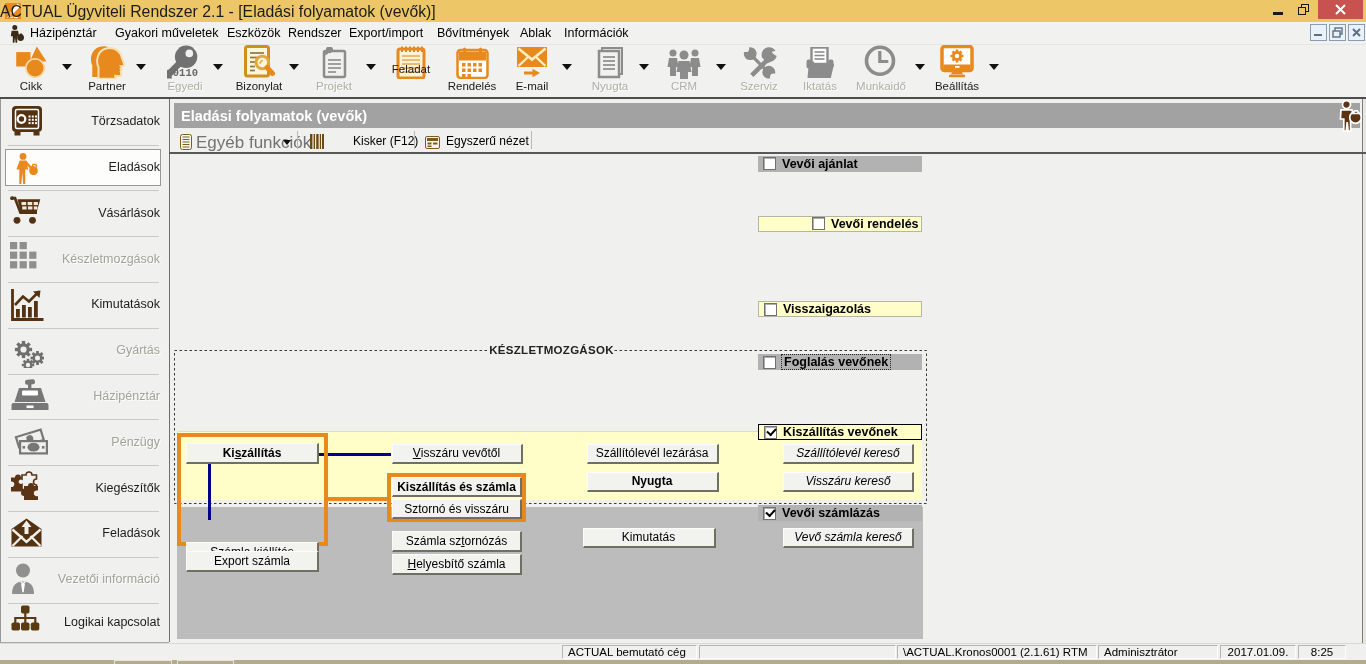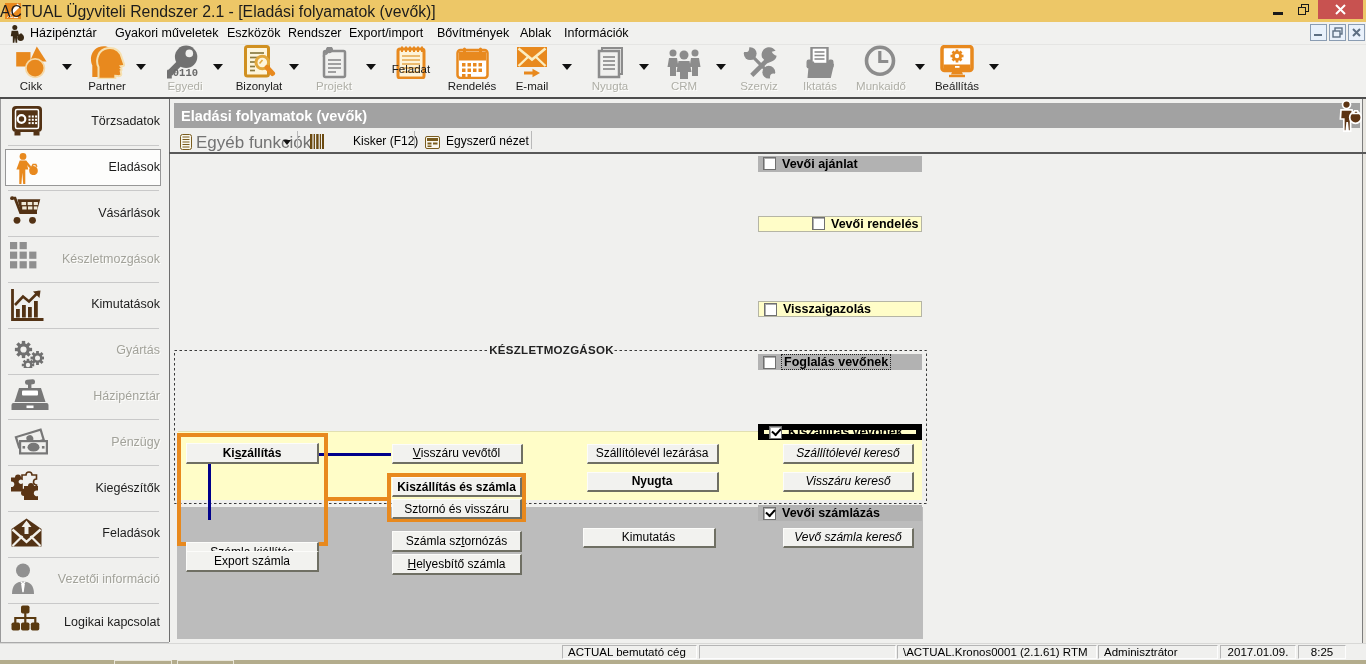--- a/index.html
+++ b/index.html
@@ -561,21 +561,21 @@
   </svg>
 <div class="abs" style="left:489px;top:344px;width:125px;height:13px;background:#f0f0ee;text-align:center;font-size:11.5px;font-weight:bold;color:#222;letter-spacing:0.3px;">KÉSZLETMOZGÁSOK</div>
 
 <div class="cbbar" style="top:155.5px;background:#b2b2b2;"><span class="cbx"></span>Vevői ajánlat</div>
 <div class="cbbar" style="top:215.5px;background:#fffdc8;border:1px solid #b5b5a5;padding-left:48px;"><span class="cbx"></span>Vevői rendelés</div>
 <div class="cbbar" style="top:301px;background:#fffdc8;border:1px solid #b5b5a5;"><span class="cbx"></span>Visszaigazolás</div>
 <div class="cbbar" style="top:354px;background:#b2b2b2;">
     <span class="cbx"></span>
     <span style="outline:1px dotted #222;padding:0 2px;">Foglalás vevőnek</span>
   </div>
-<div class="cbbar" style="top:424px;background:#fffdc8;border:6px solid #000000;"><span class="cbx ck"></span>Kiszállítás vevőnek</div>
+<div class="cbbar" style="top:424px;background:#fffdc8;border:1px solid #000000;"><span class="cbx ck"></span>Kiszállítás vevőnek</div>
 <div class="cbbar" style="top:505px;background:#b2b2b2;"><span class="cbx ck"></span>Vevői számlázás</div>
 
 <div class="abs" style="left:319px;top:452.5px;width:72px;height:3px;background:#00008b;"></div>
 <div class="abs" style="left:207.5px;top:463.5px;width:3.5px;height:56.5px;background:#00008b;"></div>
 
 <div class="abs" style="left:328px;top:497px;width:60px;height:3.5px;background:#e8891e;"></div>
 
 <div class="abs" style="left:177px;top:433px;width:151px;height:113px;border:4px solid #e8891e;"></div>
 <div class="abs" style="left:387px;top:473px;width:139px;height:49px;border:4px solid #e8891e;"></div>
 

